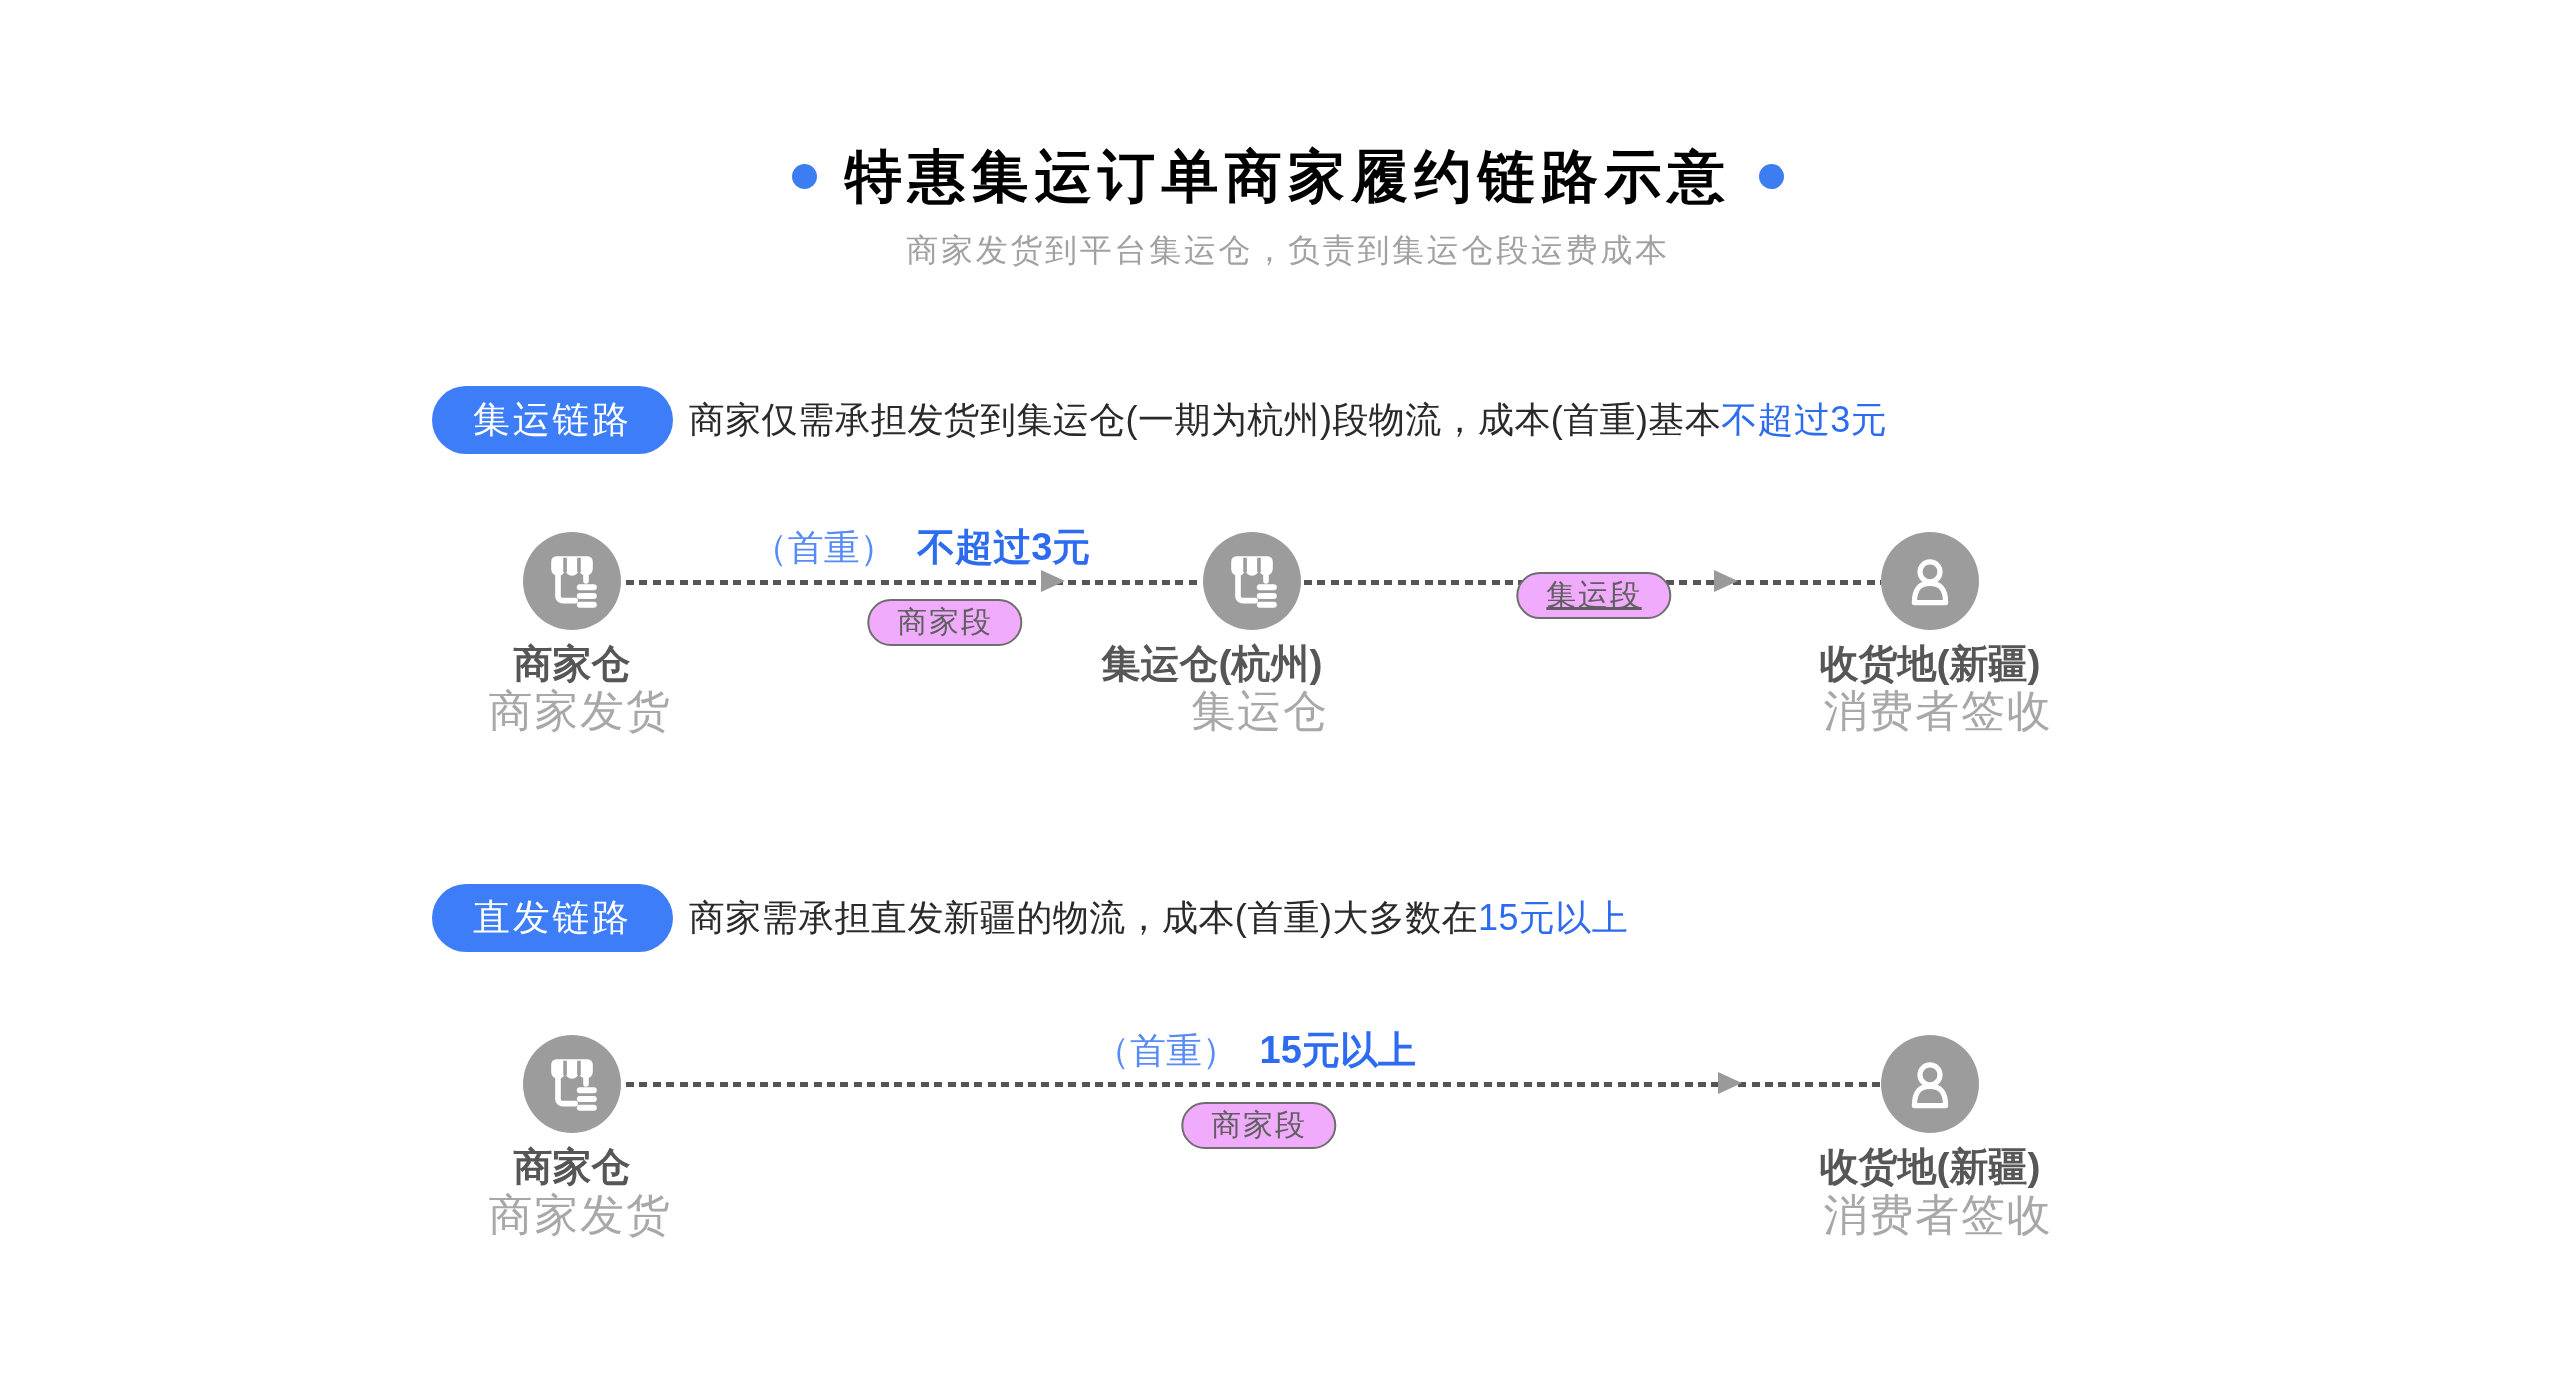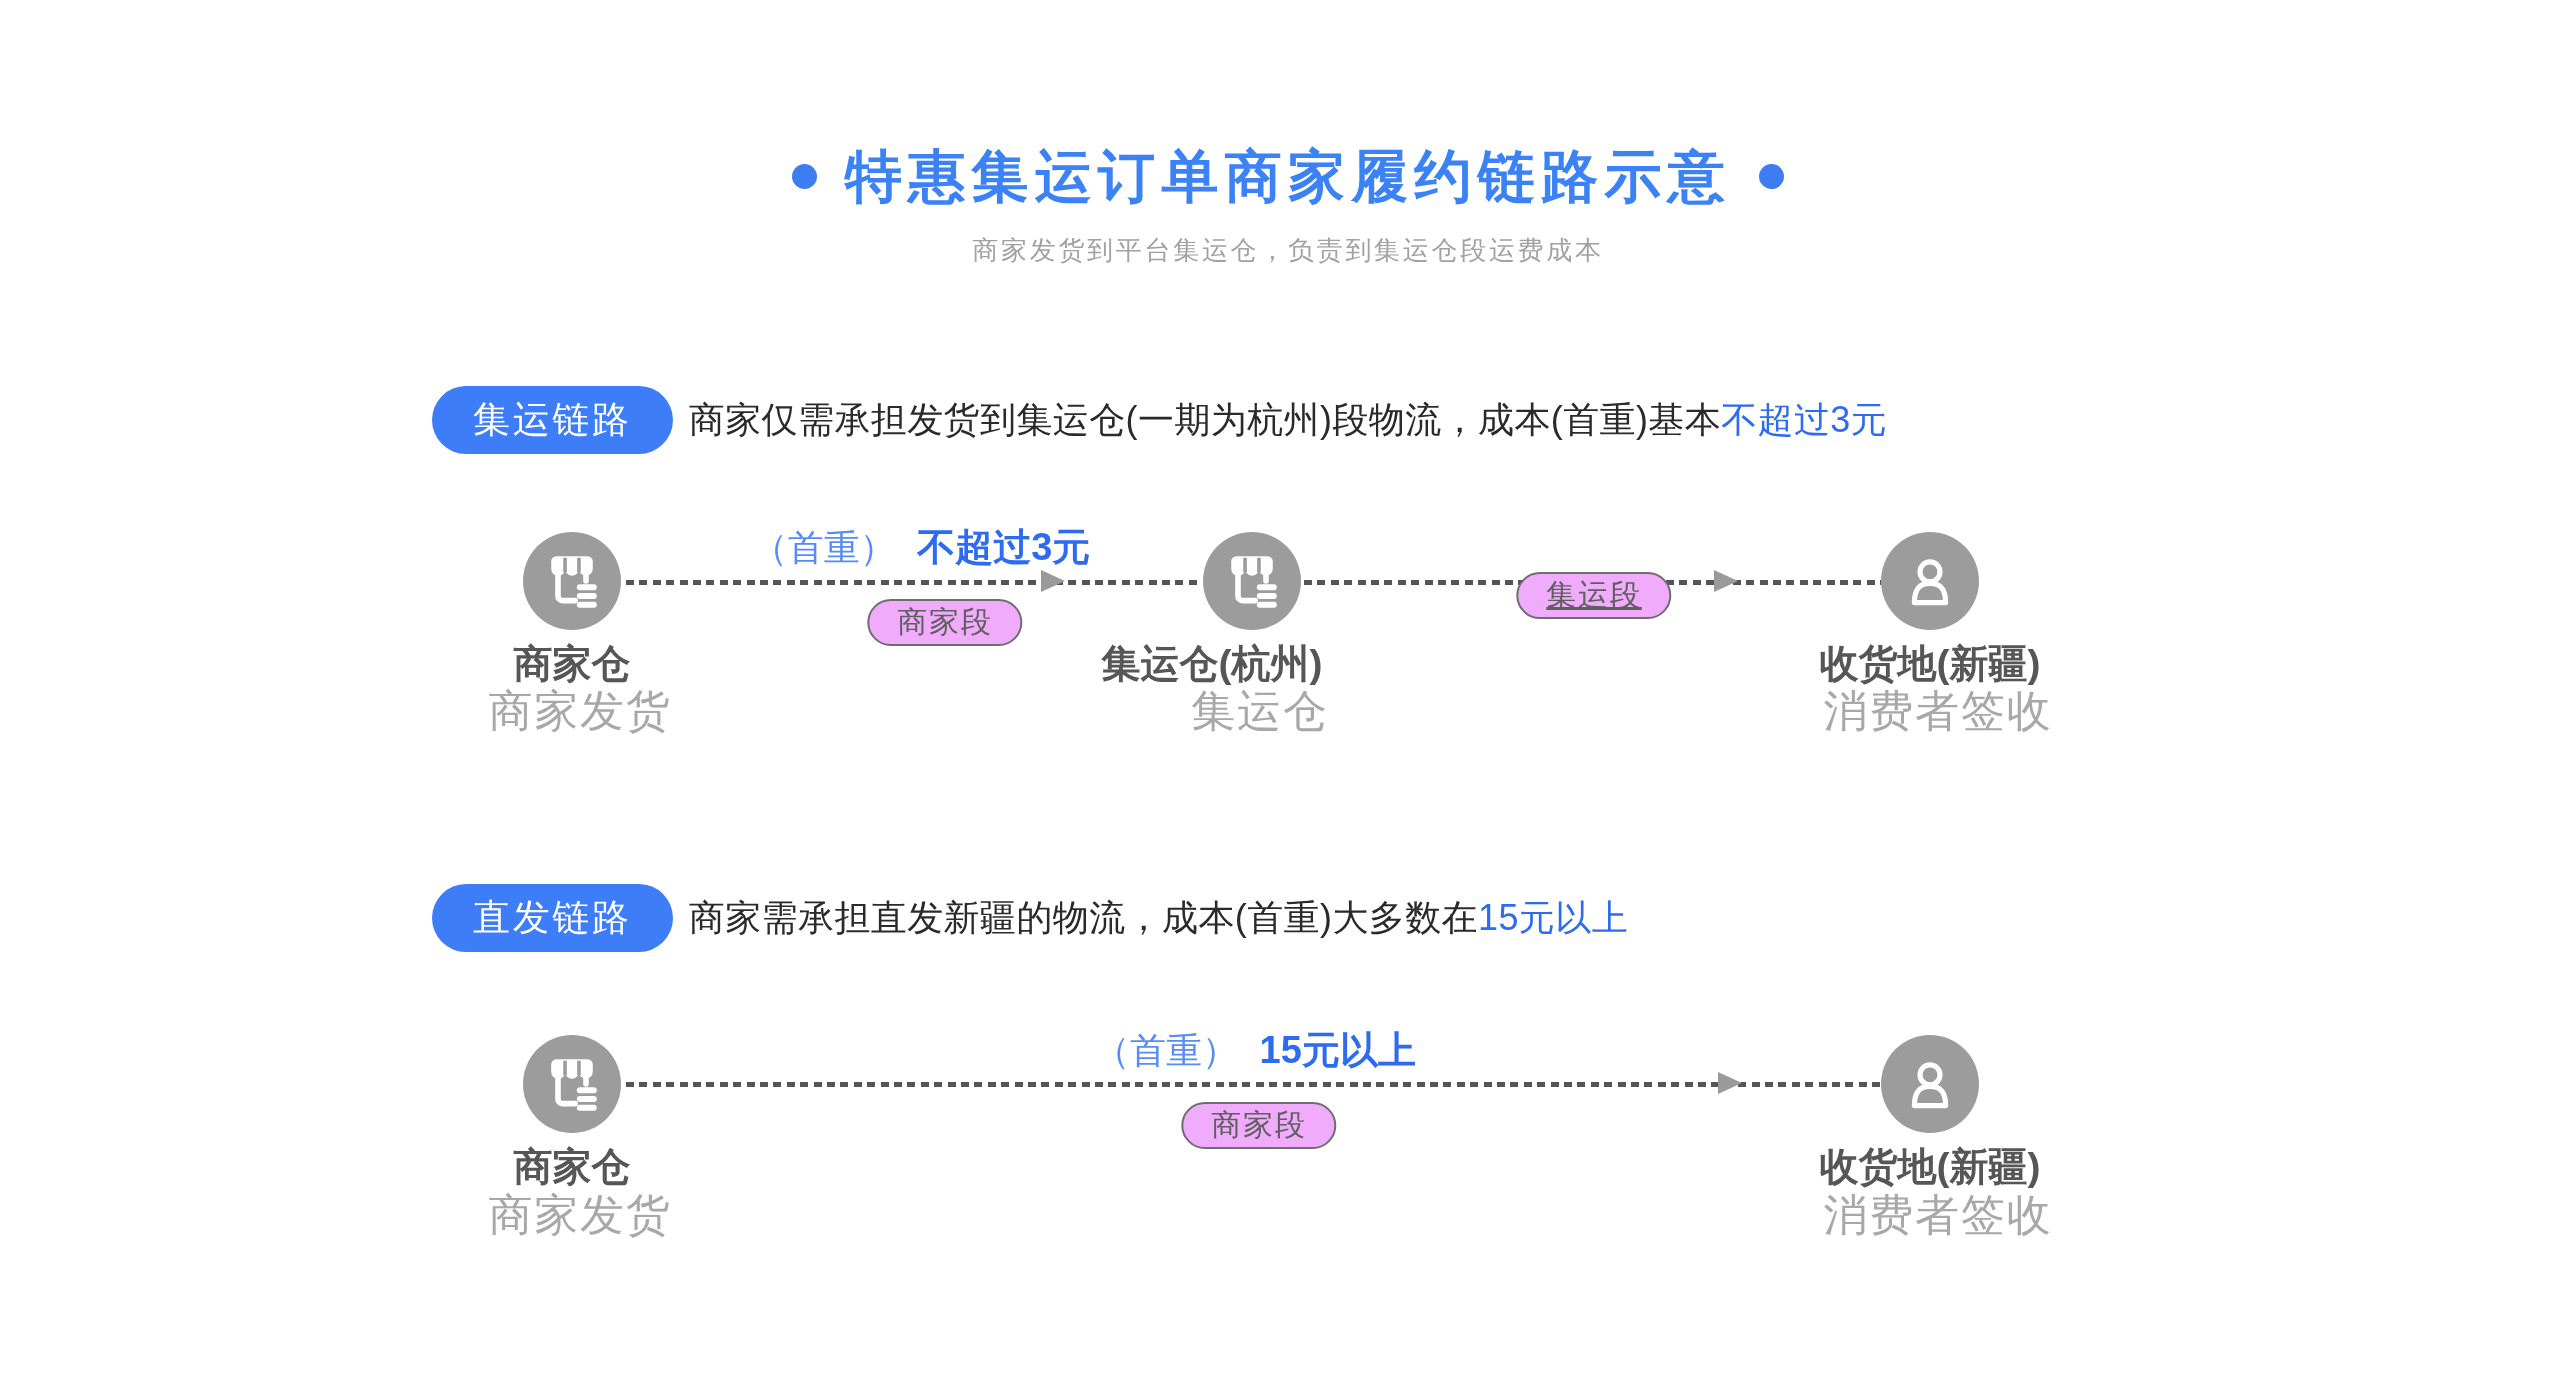--- a/index.html
+++ b/index.html
@@ -10,26 +10,26 @@
     overflow:hidden;
     font-family:"Liberation Sans","DejaVu Sans",sans-serif;
   }
   
   .title-row{
     position:absolute;top:149px;left:0;width:100%;
     display:flex;justify-content:center;align-items:center;gap:28px;
   }
   .title-dot{width:25px;height:25px;border-radius:50%;background:#3D7DF2;flex:0 0 auto;}
   .page-title{
-    font-size:57px;font-weight:bold;color:#3b82f6;letter-spacing:6.3px;
+    font-size:57px;font-weight:bold;color:#000000;letter-spacing:6.3px;
     line-height:55px;white-space:nowrap;
   }
   .page-subtitle{
     position:absolute;top:227px;left:0;width:100%;
-    text-align:center;font-size:26px;color:#A1A1A1;letter-spacing:2.7px;
+    text-align:center;font-size:32px;color:#A1A1A1;letter-spacing:2.7px;
     line-height:47px;white-space:nowrap;
   }
   
   .section-row{
     position:absolute;left:432px;height:68px;
     display:flex;align-items:center;gap:16px;white-space:nowrap;
   }
   .section-row.row1{top:386px;}
   .section-row.row2{top:884px;}
   .badge{

